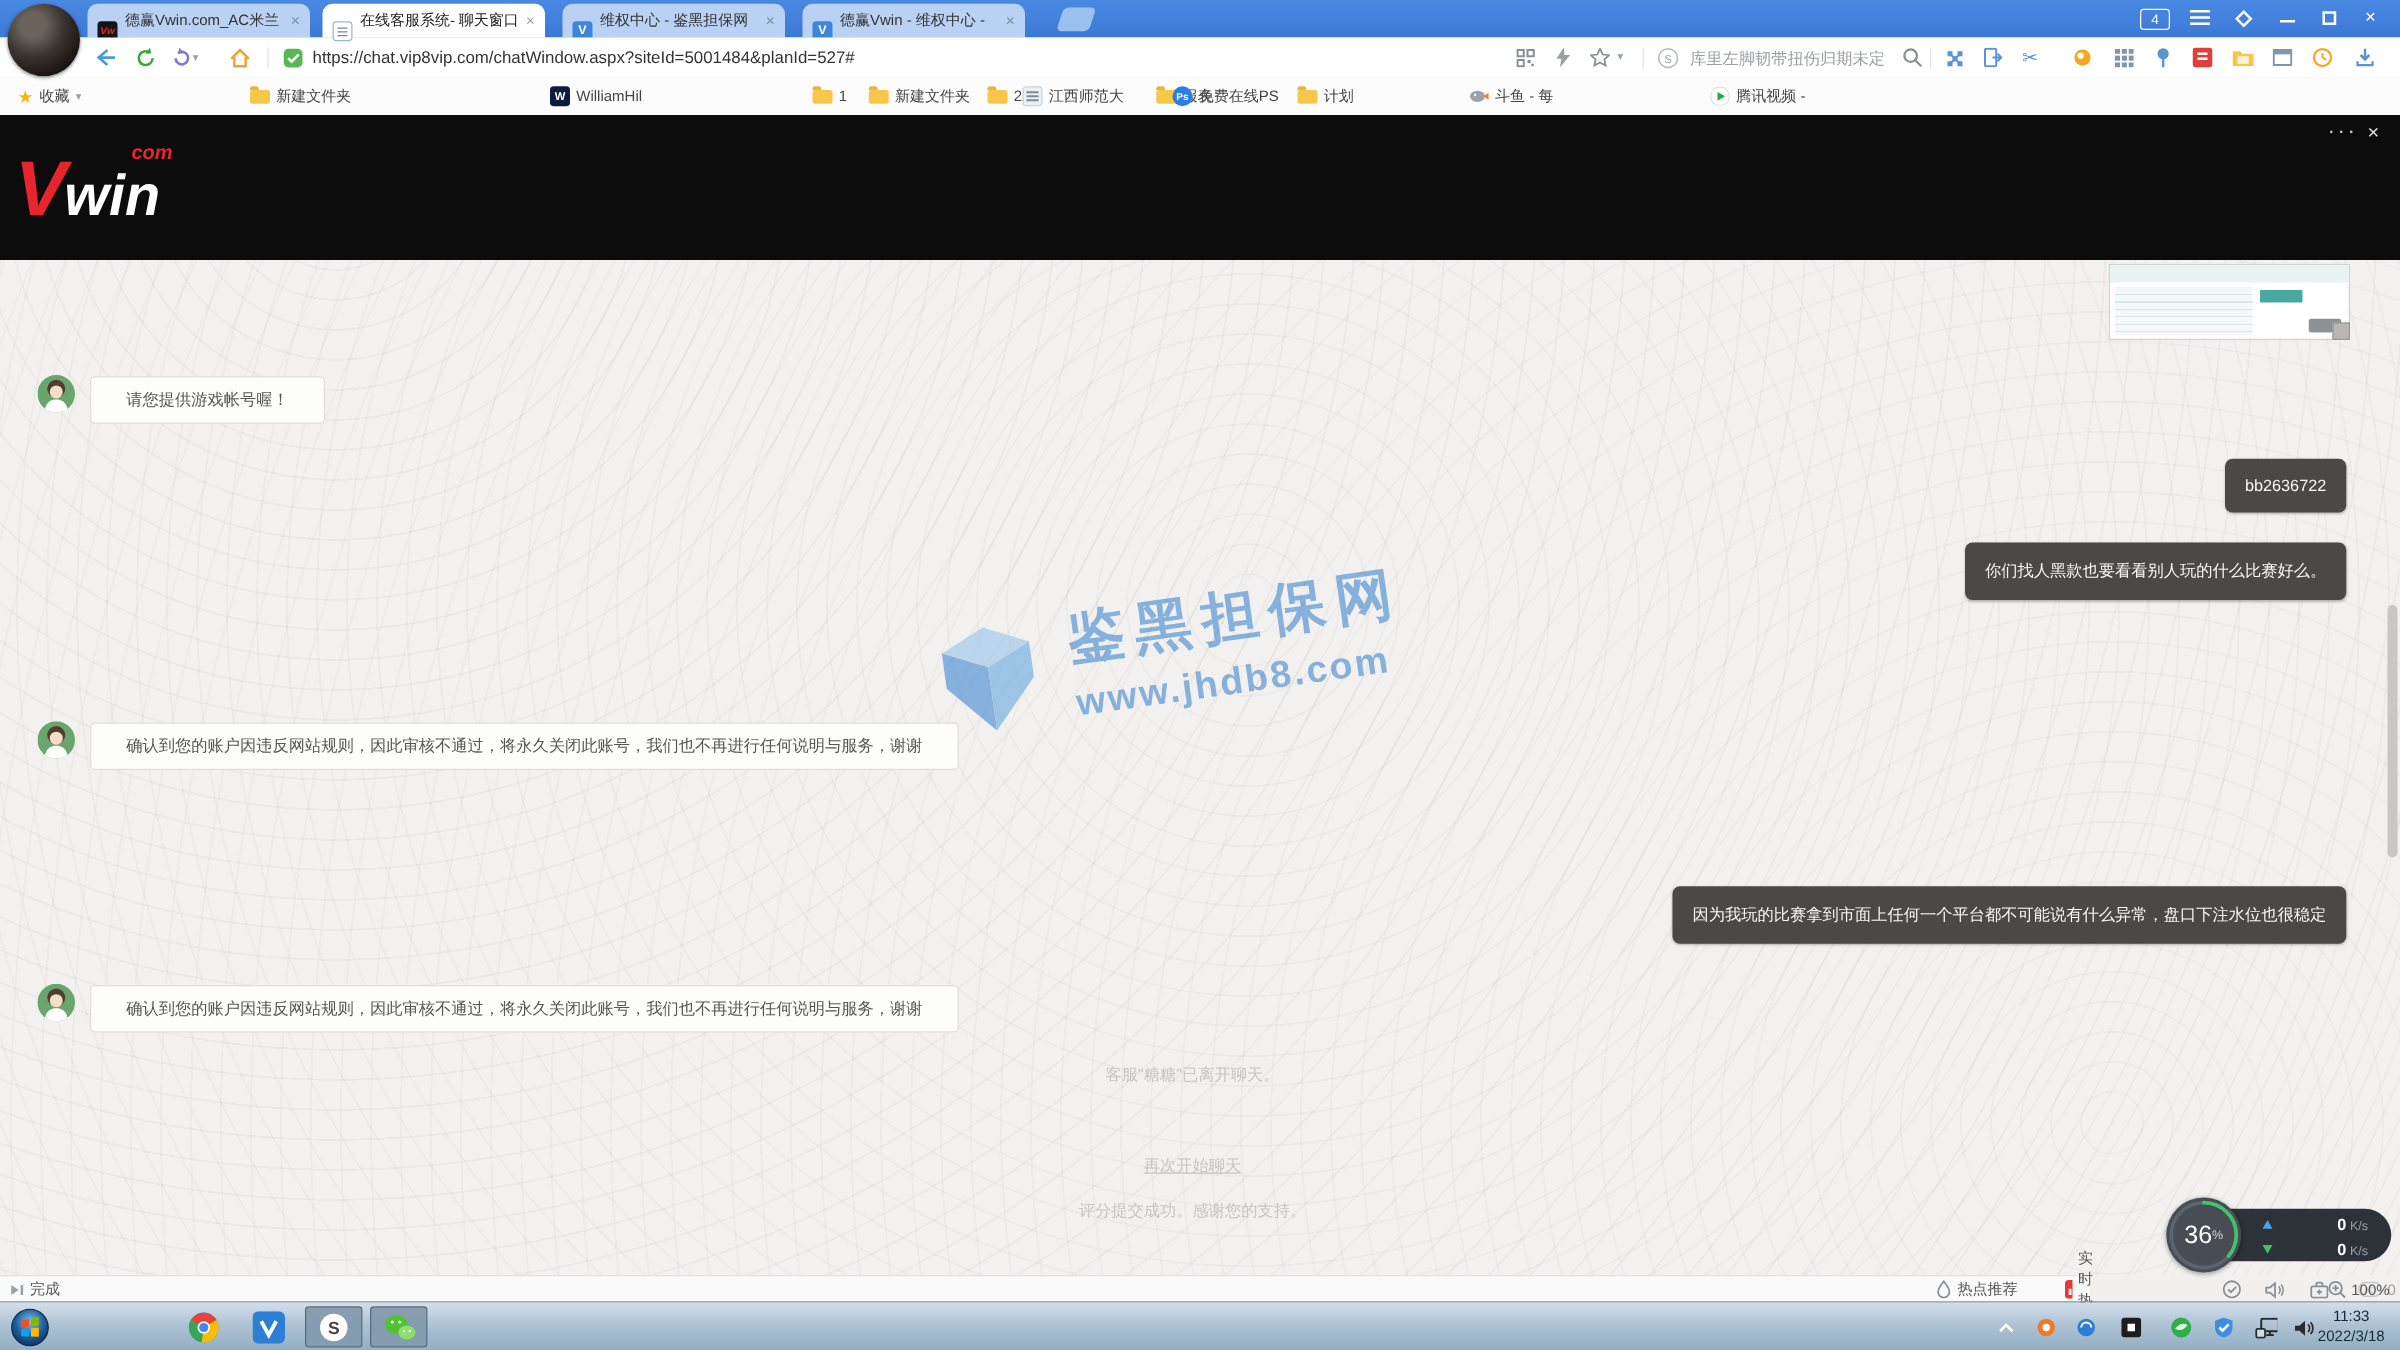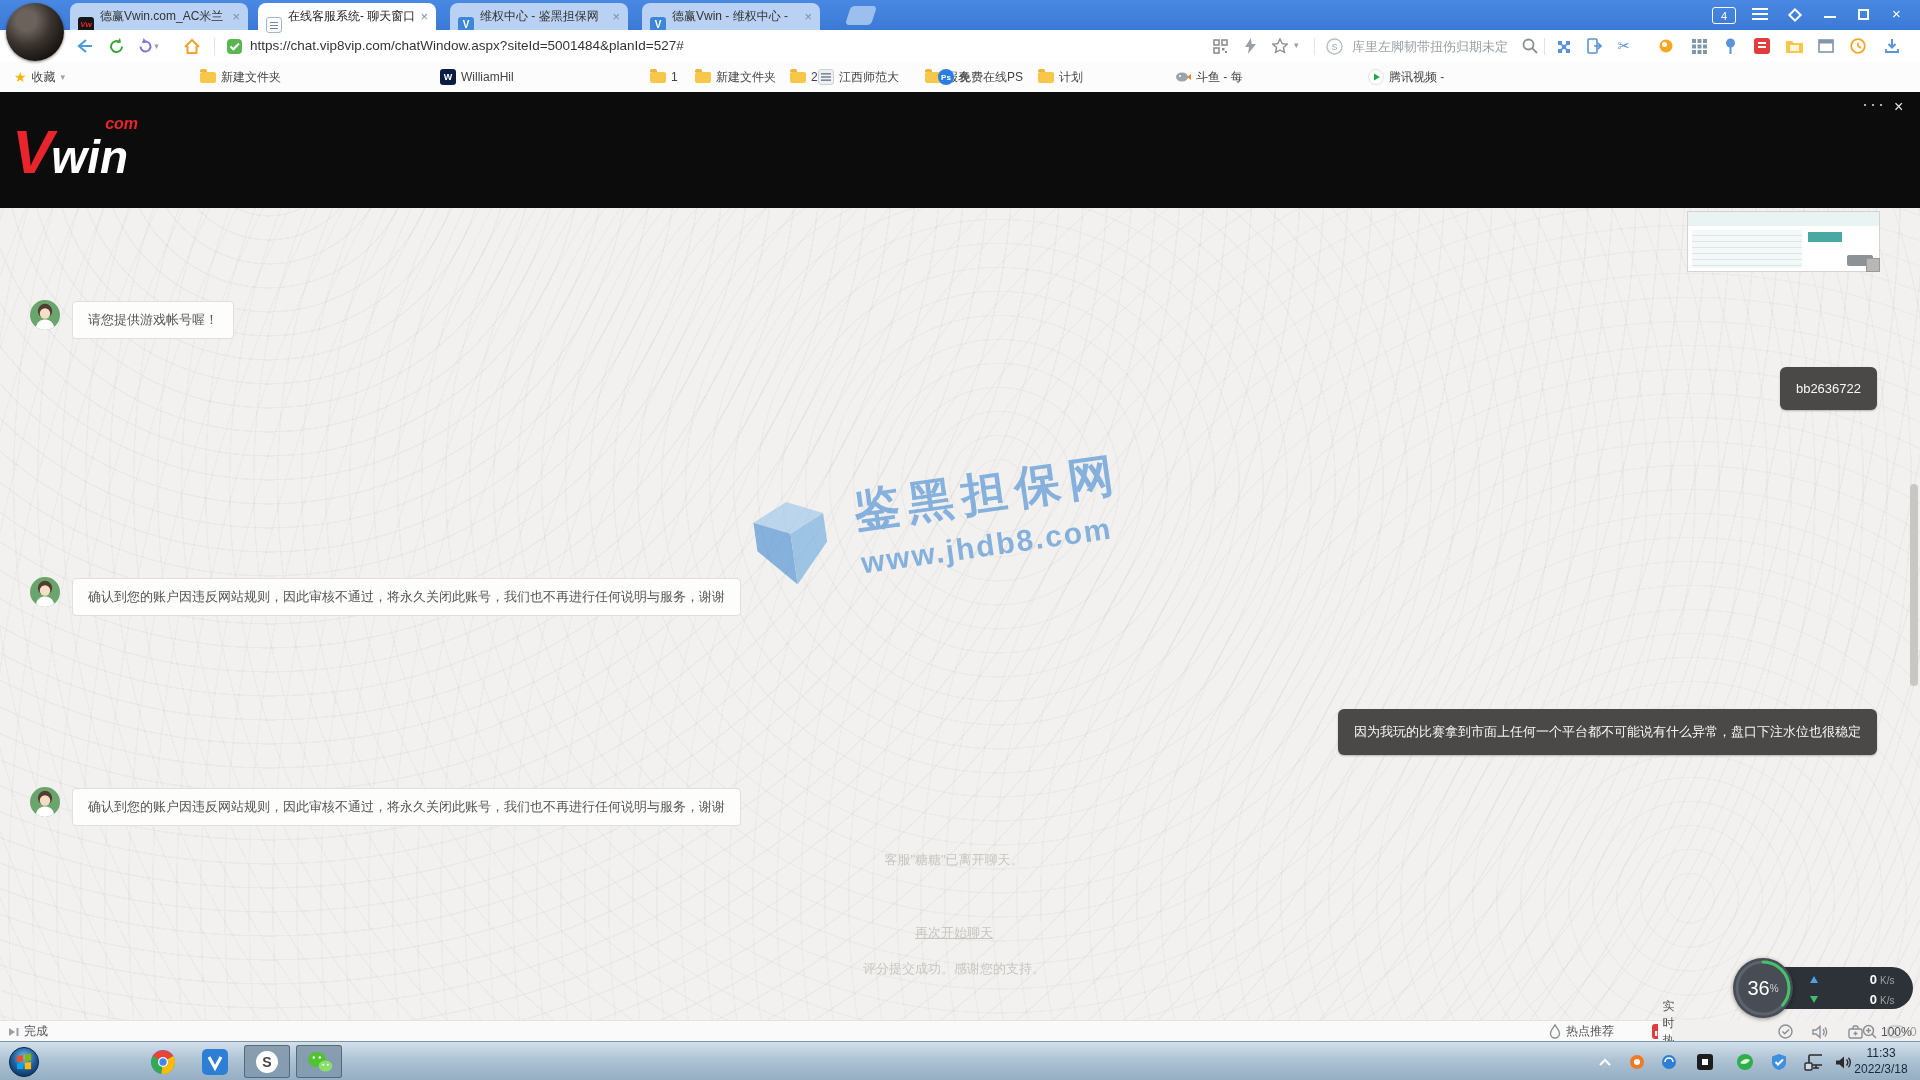--- a/index.html
+++ b/index.html
@@ -5,21 +5,21 @@
   html,body{margin:0;padding:0;background:#000;}
   .stage{position:relative;width:1920px;height:1080px;overflow:hidden;
          font-family:"Liberation Sans","DejaVu Sans",sans-serif;background:#f1f0ee;}
   
   .titlebar{position:absolute;left:0;top:0;width:1920px;height:30px;background:linear-gradient(#4a89e2,#3b79d6);}
   .profile-avatar{position:absolute;left:6px;top:3px;width:58px;height:58px;border-radius:50%;
       background:radial-gradient(circle at 35% 30%,#6b625c 0 18%,#3a332e 45%,#14100d 80%);
       box-shadow:0 1px 3px rgba(0,0,0,.5);z-index:20;}
   .tab{position:absolute;top:3px;height:27px;width:178px;border-radius:8px 8px 0 0;background:#b9d2f3;
        display:flex;align-items:center;gap:6px;padding:0 8px;box-sizing:border-box;font-size:12px;color:#333;}
-  .tab.active{background:#fff;color:#222;z-index:5;}
+  .tab.active{background:#fff;color:#222;z-index:5;font-family:Liberation Serif, serif;}
   .tab .tlabel{flex:1;white-space:nowrap;overflow:hidden;}
   .tab .tclose{color:#7a8fa8;font-size:13px;line-height:13px;cursor:default;}
   .fav{width:16px;height:16px;border-radius:3px;flex:0 0 16px;display:flex;align-items:center;justify-content:center;margin-top:16px;}
   .fav-vw{background:#151515;color:#e8252c;font-size:8px;font-weight:bold;font-style:italic;}
   .fav-doc{background:#fff;border:1px solid #9fb6cf;box-sizing:border-box;position:relative;}
   .fav-doc i{position:absolute;left:3px;right:3px;height:1.5px;background:#6d87a5;}
   .fav-v{background:#3d86d8;color:#fff;font-size:10px;font-weight:bold;}
   .newtab{position:absolute;left:848px;top:6px;width:26px;height:19px;background:#9cc0ee;border-radius:4px;transform:skewX(-18deg);}
   .wc{position:absolute;top:7px;color:#fff;}
   .wc-badge{left:1712px;width:22px;height:15px;border:1px solid #fff;border-radius:3px;font-size:11px;
@@ -57,21 +57,21 @@
       repeating-radial-gradient(circle at 88% 85%, rgba(110,95,80,.04) 0 1.5px, transparent 1.5px 24px);}
   .thumb{position:absolute;left:1687px;top:3px;width:193px;height:61px;background:#fff;border:1px solid #d5d3d0;box-sizing:border-box;}
   .thumb .band{position:absolute;left:0;top:0;right:0;height:14px;background:#e8f3f2;}
   .thumb .cell{position:absolute;left:4px;top:18px;width:110px;height:38px;
       background:repeating-linear-gradient(#f4f8f8 0 5px,#d9e7e6 5px 6px);}
   .thumb .teal{position:absolute;left:120px;top:20px;width:34px;height:10px;background:#49a9a2;}
   .thumb .btn{position:absolute;right:6px;bottom:5px;width:26px;height:11px;background:#8d9296;border-radius:2px;}
   .thumb-handle{position:absolute;left:1866px;top:50px;width:14px;height:14px;background:#b9b7b4;border:1px solid #9a9895;box-sizing:border-box;}
   .avatar{position:absolute;left:30px;width:30px;height:30px;}
   .bub{position:absolute;font-size:13px;white-space:nowrap;z-index:2;}
-  .bub-agent{left:72px;background:#fdfdfc;border:1px solid #e2dfda;border-radius:4px;color:#555;padding:9px 15px;}
+  .bub-agent{left:72px;background:#fdfdfc;border:1px solid #e2dfda;border-radius:4px;color:#555;padding:9px 28px;}
   .bub-user{right:43px;background:#4b4947;border-radius:6px;color:#f7f7f7;padding:14px 16px;box-shadow:0 1px 2px rgba(0,0,0,.25);margin-left:27px;}
   .sys{position:absolute;left:0;right:12px;text-align:center;color:#c8c5c1;font-size:13px;}
   .sys a{color:#c8c5c1;text-decoration:underline;}
   .watermark{position:absolute;left:742px;top:262px;display:flex;align-items:center;gap:18px;
              transform:rotate(-8deg);opacity:.55;z-index:1;}
   .wm-text .wm-title{font-size:46px;font-weight:bold;color:#2e7ecf;letter-spacing:8px;}
   .wm-text .wm-url{font-size:30px;font-weight:bold;color:#2e7ecf;letter-spacing:2px;margin-top:4px;}
   .scroll-thumb{position:absolute;right:2px;top:276px;width:8px;height:202px;border-radius:4px;background:#c9c7c4;}
   
   .statusbar{position:absolute;left:0;top:1020px;width:1672px;height:21px;background:#fafafa;border-top:1px solid #e3e3e3;
@@ -388,20 +388,21 @@
       <svg viewBox="0 0 30 30" width="30" height="30">
           <circle cx="15" cy="15" r="15" fill="#69a56c"></circle>
           <circle cx="15" cy="11" r="7.2" fill="#523c30"></circle>
           <circle cx="15" cy="13.5" r="5.2" fill="#f6ddc6"></circle>
           <path d="M6 27 c1.2-5.5 4.8-7.5 9-7.5 s7.8 2 9 7.5 a15 15 0 0 1 -18 0z" fill="#fff"></path>
         </svg>
     </div>
     <div class="bub bub-agent" style="top:93px">请您提供游戏帐号喔！</div>
 
     <div class="bub bub-user" style="top:159px">bb2636722</div>
+    <div class="bub bub-user" style="top:226px">你们找人黑款也要看看别人玩的什么比赛好么。</div>
 
     <div class="avatar" style="top:369px">
       <svg viewBox="0 0 30 30" width="30" height="30">
           <circle cx="15" cy="15" r="15" fill="#69a56c"></circle>
           <circle cx="15" cy="11" r="7.2" fill="#523c30"></circle>
           <circle cx="15" cy="13.5" r="5.2" fill="#f6ddc6"></circle>
           <path d="M6 27 c1.2-5.5 4.8-7.5 9-7.5 s7.8 2 9 7.5 a15 15 0 0 1 -18 0z" fill="#fff"></path>
         </svg>
     </div>
     <div class="bub bub-agent" style="top:370px">确认到您的账户因违反网站规则，因此审核不通过，将永久关闭此账号，我们也不再进行任何说明与服务，谢谢</div>

